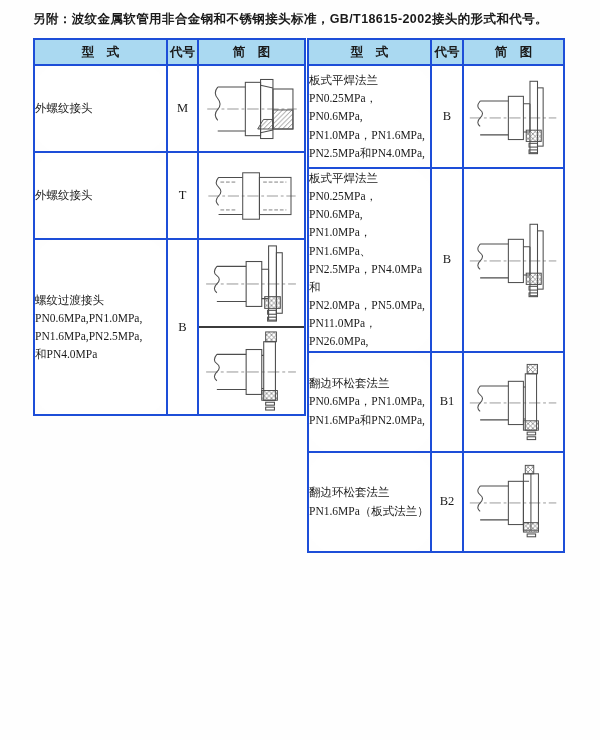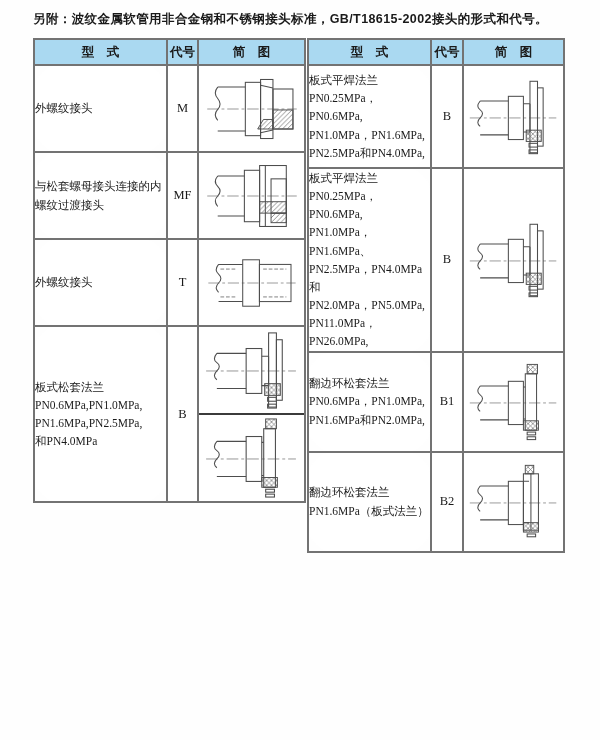--- a/index.html
+++ b/index.html
@@ -3,21 +3,21 @@
 <meta charset="utf-8">
 <style>
   html,body{margin:0;padding:0;background:#ffffff;}
   .page{position:relative;width:600px;height:740px;background:#fefefe;color:#1a1a1a;overflow:hidden;
         font-family:"Liberation Serif",serif;}
   .title{position:absolute;left:33px;top:11px;width:540px;font-size:12.5px;font-weight:bold;
          font-family:"Liberation Sans",sans-serif;letter-spacing:.4px;}
   table.tbl{border-collapse:collapse;table-layout:fixed;position:absolute;top:38px;}
   table.tbl.left{left:33px;width:271px;}
   table.tbl.right{left:307px;width:256px;}
-  .tbl td{border:2px solid #737373;vertical-align:middle;padding:0;background:#ffffff;}
+  .tbl td{border:2px solid #1d4ed8;vertical-align:middle;padding:0;background:#ffffff;}
   .hdr td{background:#aad9f1;text-align:center;font-weight:bold;font-size:12.5px;height:24px;
           font-family:"Liberation Sans",sans-serif;}
   .type-cell{padding:3px 4px 3px 8px;font-size:11.5px;line-height:1.58;white-space:pre-line;border-radius:26px;}
   .code-cell{text-align:center;font-size:12.5px;}
   .hl{background:#fbf4c6;}
   .diag-cell{padding:0;}
   .dhalf{display:flex;align-items:center;justify-content:center;}
   .dhalf + .dhalf{border-top:2px solid #3b3b3b;}
   svg.fit{display:block;}
   .ln{stroke:#4d4d4d;stroke-width:1.1;fill:none;}
@@ -151,44 +151,32 @@
       <td class="code-cell">M</td>
       <td class="diag-cell">
         <div class="dhalf" style="height:85px">
           <svg class="fit" width="98" height="80">
             <use width="98" height="80" href="#sym-male"></use>
               </svg>
         </div>
       </td>
     </tr>
     <tr style="height:85px">
-      <td class="type-cell hl">与松套螺母接头连接的内
-螺纹过渡接头</td>
-      <td class="code-cell hl">MF</td>
-      <td class="diag-cell">
-        <div class="dhalf" style="height:85px">
-          <svg class="fit" width="98" height="80">
-            <use width="98" height="80" href="#sym-female"></use>
-              </svg>
-        </div>
-      </td>
-    </tr>
-    <tr style="height:85px">
       <td class="type-cell">外螺纹接头</td>
       <td class="code-cell">T</td>
       <td class="diag-cell">
         <div class="dhalf" style="height:85px">
           <svg class="fit" width="98" height="78">
             <use width="98" height="78" href="#sym-weld"></use>
               </svg>
         </div>
       </td>
     </tr>
     <tr style="height:174px">
-      <td class="type-cell hl">板式松套法兰
+      <td class="type-cell hl">螺纹过渡接头
 PN0.6MPa,PN1.0MPa,
 PN1.6MPa,PN2.5MPa,
 和PN4.0MPa</td>
       <td class="code-cell hl">B</td>
       <td class="diag-cell">
         <div class="dhalf" style="height:86px">
           <svg class="fit" width="98" height="82">
             <use width="98" height="82" href="#sym-flange-plate"></use>
               </svg>
         </div>

